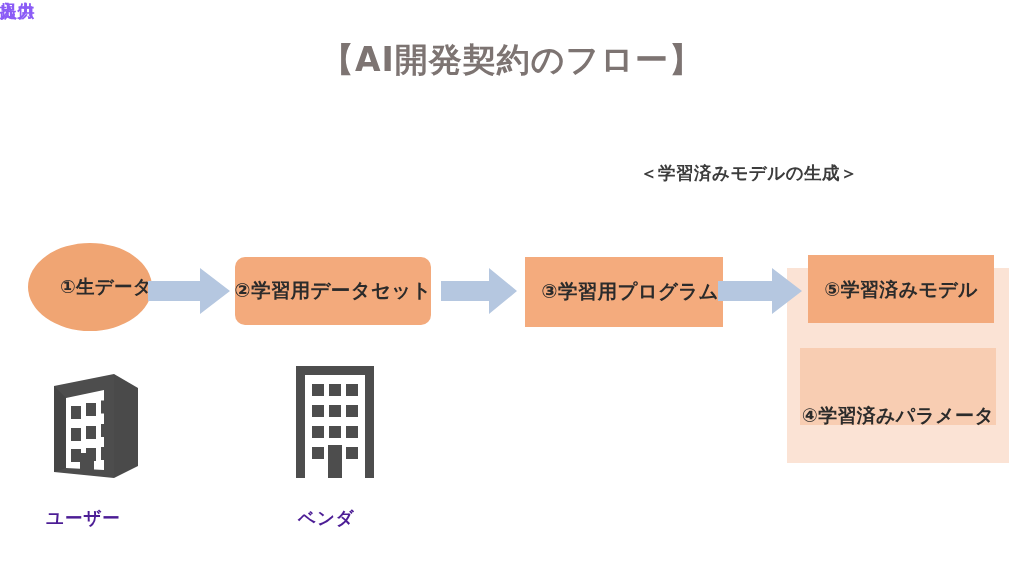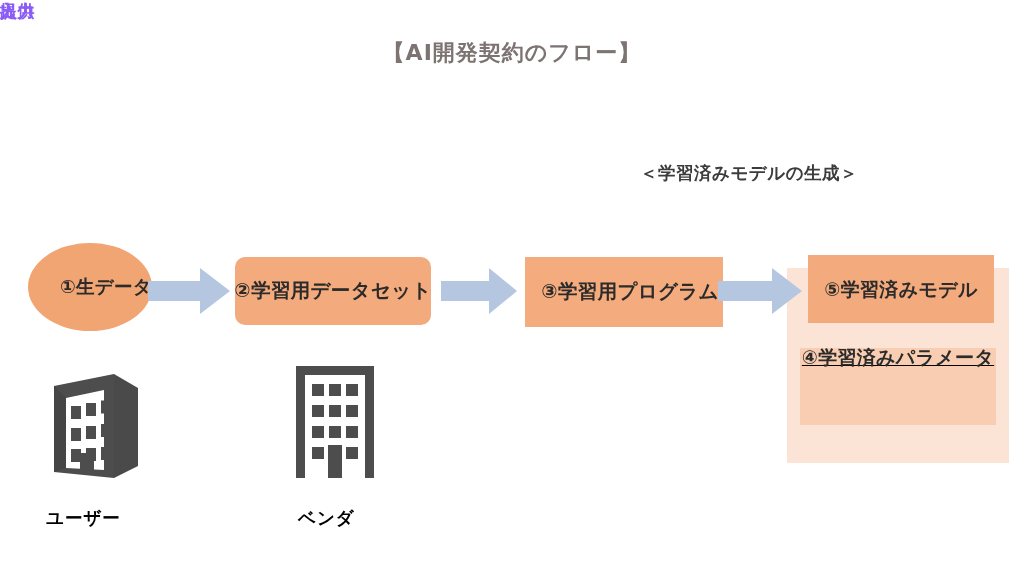--- a/index.html
+++ b/index.html
@@ -23,21 +23,21 @@
     background: #ffffff;
   }
 
   
   .title {
     position: absolute;
     left: 0;
     top: 38px;
     width: 1024px;
     text-align: center;
-    font-size: 22px;
+    font-size: 33px;
     font-weight: bold;
     letter-spacing: 1px;
     color: #7d7472;
     white-space: nowrap;
   }
 
   
   .section-header {
     position: absolute;
     font-size: 17.5px;
@@ -123,23 +123,22 @@
     justify-content: center;
   }
   .node-params {
     position: absolute;
     left: 800px;
     top: 348px;
     width: 196px;
     height: 77px;
     background: #f8cdb2;
     display: flex;
-    align-items: flex-start;
-    justify-content: center;
-    text-decoration: underline;
+    align-items: flex-end;
+    justify-content: center;
   }
   .node-model .node-label,
   .node-params .node-label { font-size: 19px; }
 
   
   .arrow {
     position: absolute;
     height: 46px;
   }
   .arrow svg { display: block; }
@@ -160,21 +159,21 @@
   .icon-building {
     position: absolute;
   }
   .icon-user-building   { left: 30px;  top: 360px; }
   .icon-vendor-building { left: 288px; top: 360px; }
 
   .actor-label {
     position: absolute;
     font-size: 17.5px;
     font-weight: bold;
-    color: #000000;
+    color: #4c1d95;
     white-space: nowrap;
     letter-spacing: 1px;
   }
   .label-user   { left: 46px;  top: 506px; }
   .label-vendor { left: 298px; top: 506px; }
 </style>
 </head>
 <body>
 
 <div class="canvas">

